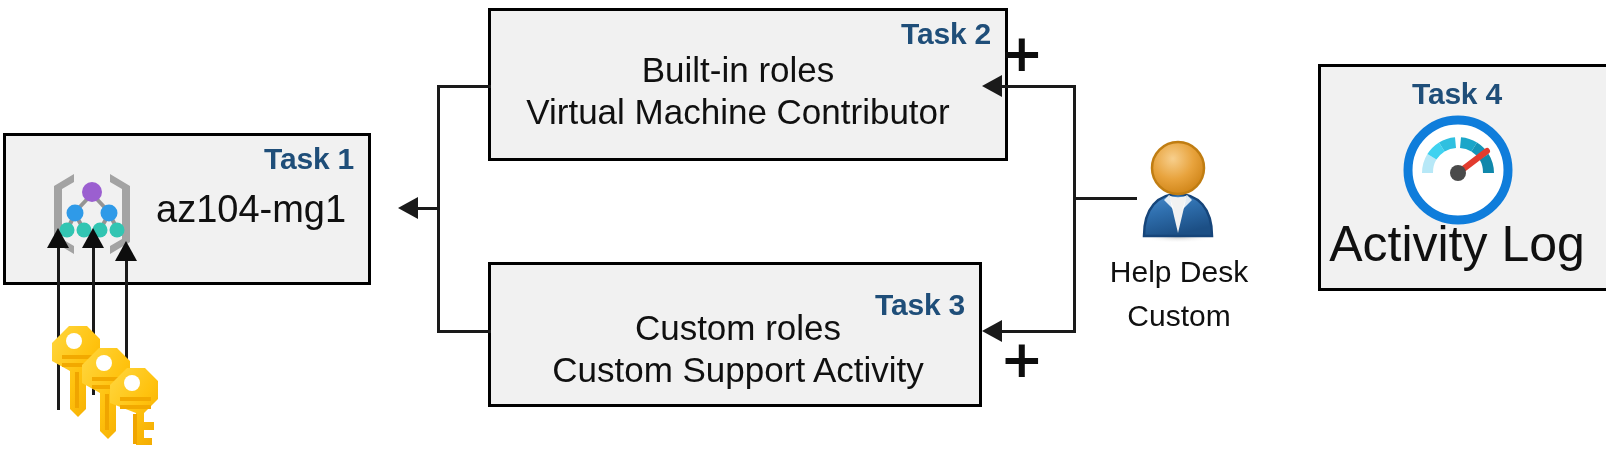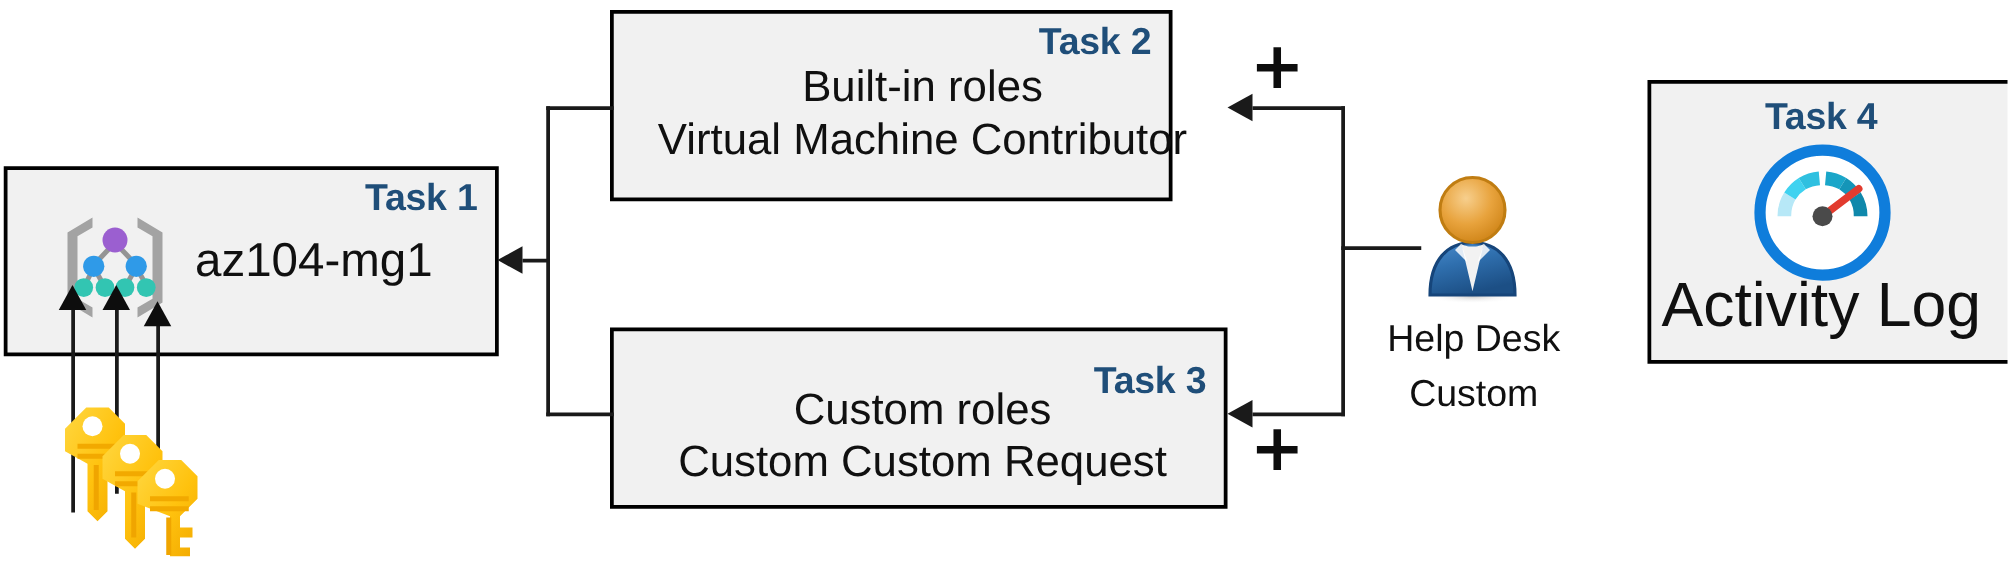--- a/index.html
+++ b/index.html
@@ -29,26 +29,26 @@
   .box-text{
     position:absolute;
     color:#101010;
     font-size:35px;
     line-height:42px;
     white-space:nowrap;
     text-align:center;
   }
 
   
-  #task1{left:3px;top:133px;width:396px;height:152px;}
+  #task1{left:3px;top:133px;width:368px;height:152px;}
   #task1-label{right:14px;top:6px;}
   #task1-title{left:150px;top:52px;font-size:38px;}
 
   
-  #task2{left:488px;top:8px;width:450px;height:153px;text-decoration:underline;}
+  #task2{left:488px;top:8px;width:520px;height:153px;text-decoration:underline;}
   #task2-label{right:14px;top:6px;}
   #task2-text{left:0;top:38px;width:494px;}
 
   
   #task3{left:488px;top:262px;width:494px;height:145px;}
   #task3-label{right:14px;top:23px;}
   #task3-text{left:0;top:42px;width:494px;}
 
   
   #task4{left:1318px;top:64px;width:294px;height:227px;}
@@ -169,21 +169,21 @@
     <div class="box-text" id="task2-text">
       <div>Built-in roles</div>
       <div>Virtual Machine Contributor</div>
     </div>
   </div>
 
   <div class="task-box" id="task3">
     <div class="task-label" id="task3-label">Task 3</div>
     <div class="box-text" id="task3-text">
       <div>Custom roles</div>
-      <div>Custom Custom Request</div>
+      <div>Custom Support Activity</div>
     </div>
   </div>
 
   <div class="vline" style="left:437px;top:85px;height:248px;"></div>
   <div class="hline" style="left:437px;top:85px;width:54px;"></div>
   <div class="hline" style="left:437px;top:330px;width:54px;"></div>
   <div class="hline" style="left:418px;top:207px;width:22px;"></div>
   <div class="arrow-left" style="left:398px;top:197px;"></div>
 
   <div class="vline" style="left:1073px;top:85px;height:248px;"></div>

